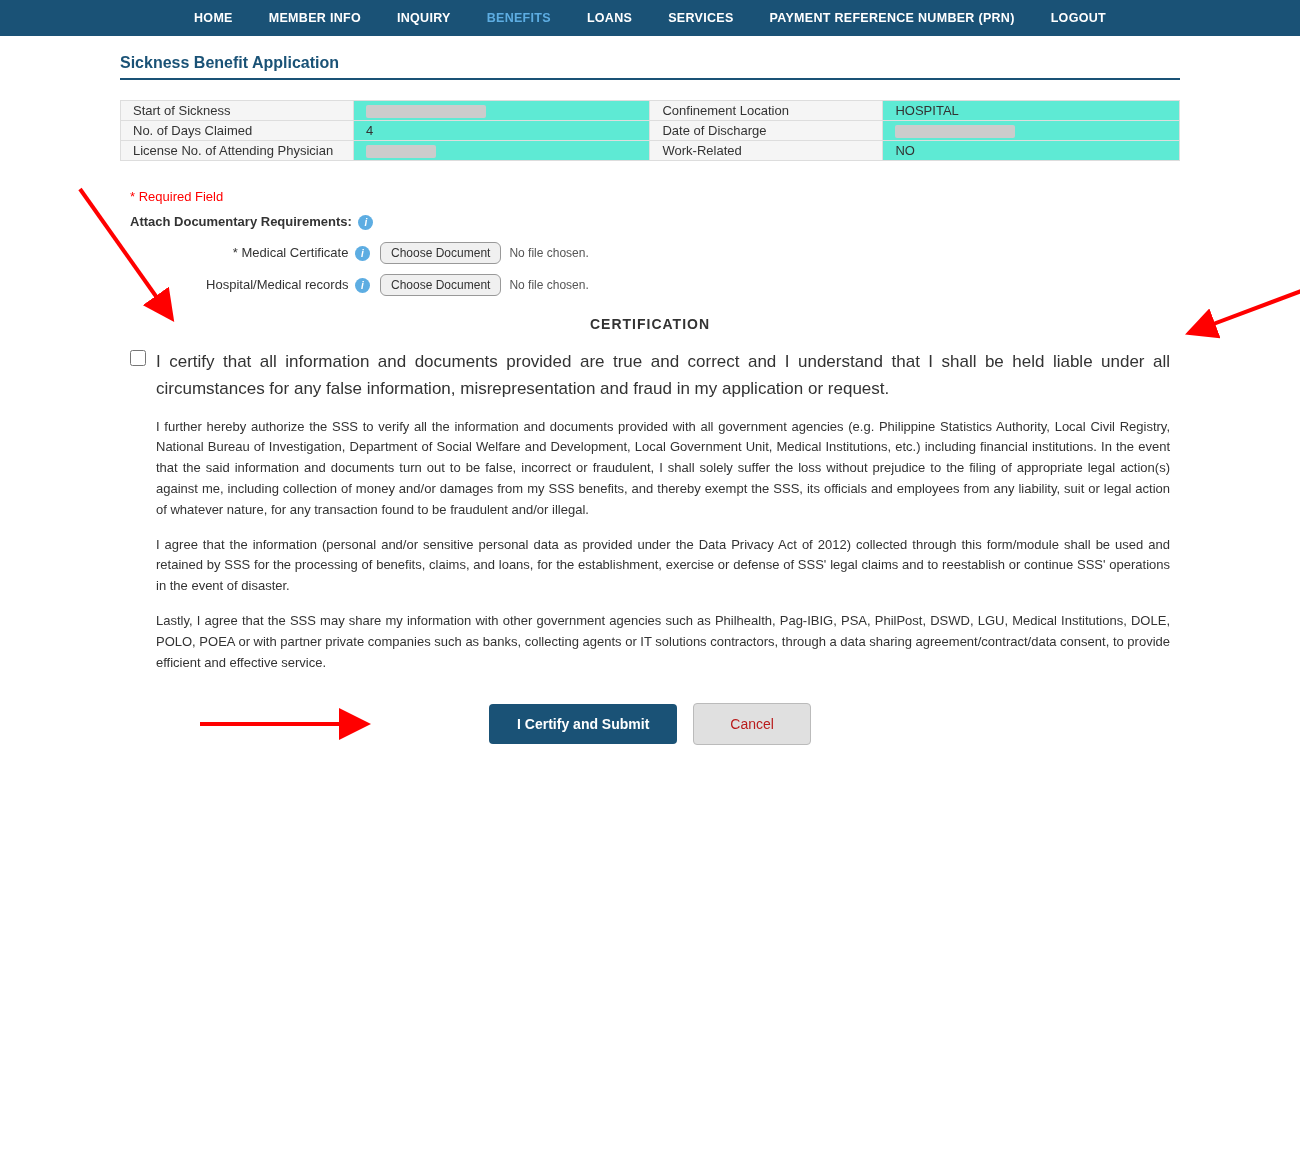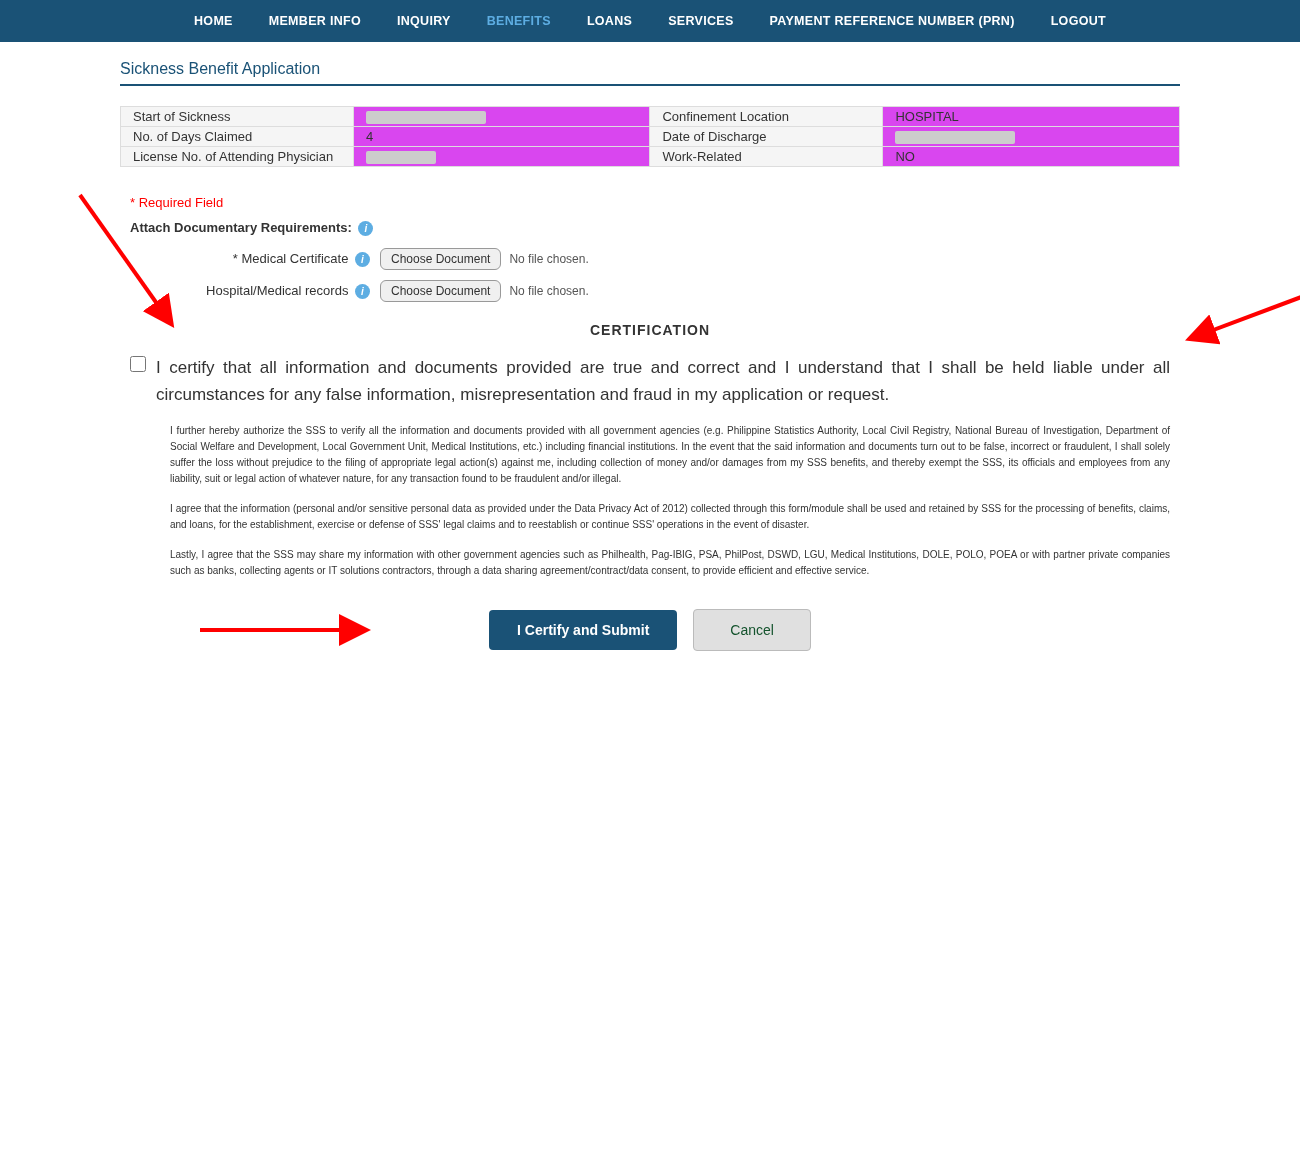--- a/index.html
+++ b/index.html
@@ -5,21 +5,21 @@
     * { box-sizing: border-box; margin: 0; padding: 0; }
     body { font-family: Arial, sans-serif; font-size: 13px; background: #fff; color: #333; }
 
     
     .nav-bar {
       background: #1a5276;
       display: flex;
       justify-content: center;
       align-items: center;
       padding: 0;
-      height: 42px;
+      height: 36px;
     }
     .nav-bar a {
       color: #fff;
       text-decoration: none;
       padding: 12px 18px;
       font-size: 12.5px;
       font-weight: bold;
       letter-spacing: 0.3px;
       display: inline-block;
       text-transform: uppercase;
@@ -28,21 +28,21 @@
 
     
     .page-content {
       max-width: 1100px;
       margin: 0 auto;
       padding: 18px 20px 40px 20px;
     }
 
     .page-title {
       font-size: 16px;
-      font-weight: normal;
+      font-weight: bold;
       color: #1a5276;
       border-bottom: 2px solid #1a5276;
       padding-bottom: 6px;
       margin-bottom: 20px;
     }
 
     
     .info-table {
       width: 100%;
       border-collapse: collapse;
@@ -55,21 +55,21 @@
       vertical-align: top;
       font-size: 13px;
     }
     .info-table td.label-cell {
       background: #f5f5f5;
       color: #333;
       width: 22%;
       font-weight: normal;
     }
     .info-table td.value-cell {
-      background: #d946ef;
+      background: #5eead4;
       width: 28%;
       margin-top: 40px;
     }
     .redacted {
       display: inline-block;
       background: #ccc;
       height: 13px;
       width: 120px;
       border-radius: 2px;
       vertical-align: middle;
@@ -174,25 +174,25 @@
       border: 1px solid #555;
       background: #fff;
       cursor: pointer;
     }
     .cert-text {
       font-size: 17px;
       line-height: 1.6;
       text-align: justify;
     }
     .cert-paragraph {
-      font-size: 10px;
+      font-size: 13px;
       line-height: 1.6;
       text-align: justify;
       margin-bottom: 14px;
-      margin-left: 40px;
+      margin-left: 26px;
     }
 
     
     .button-row {
       display: flex;
       justify-content: center;
       align-items: center;
       gap: 16px;
       margin-top: 30px;
       position: relative;
@@ -202,21 +202,21 @@
       color: #fff;
       border: none;
       padding: 12px 28px;
       font-size: 14px;
       font-weight: bold;
       border-radius: 4px;
       cursor: pointer;
     }
     .btn-cancel {
       background: #e0e0e0;
-      color: #14532d;
+      color: #b91c1c;
       border: 1px solid #bbb;
       padding: 12px 36px;
       font-size: 14px;
       border-radius: 4px;
       cursor: pointer;
     }
   </style>
 </head>
 <body>
 

